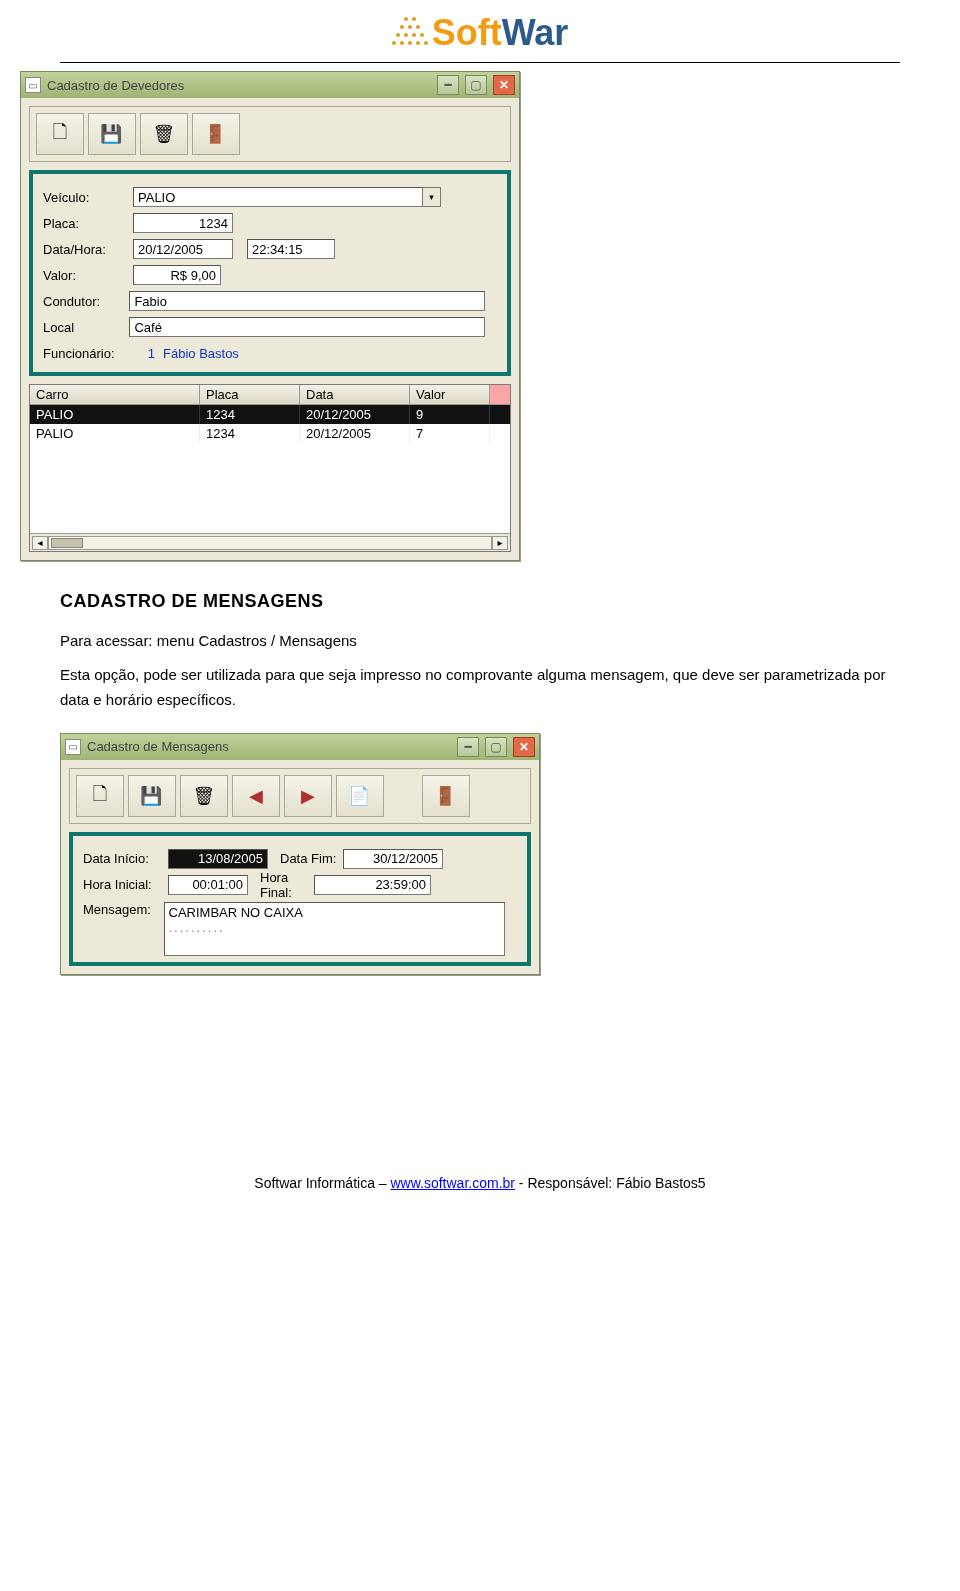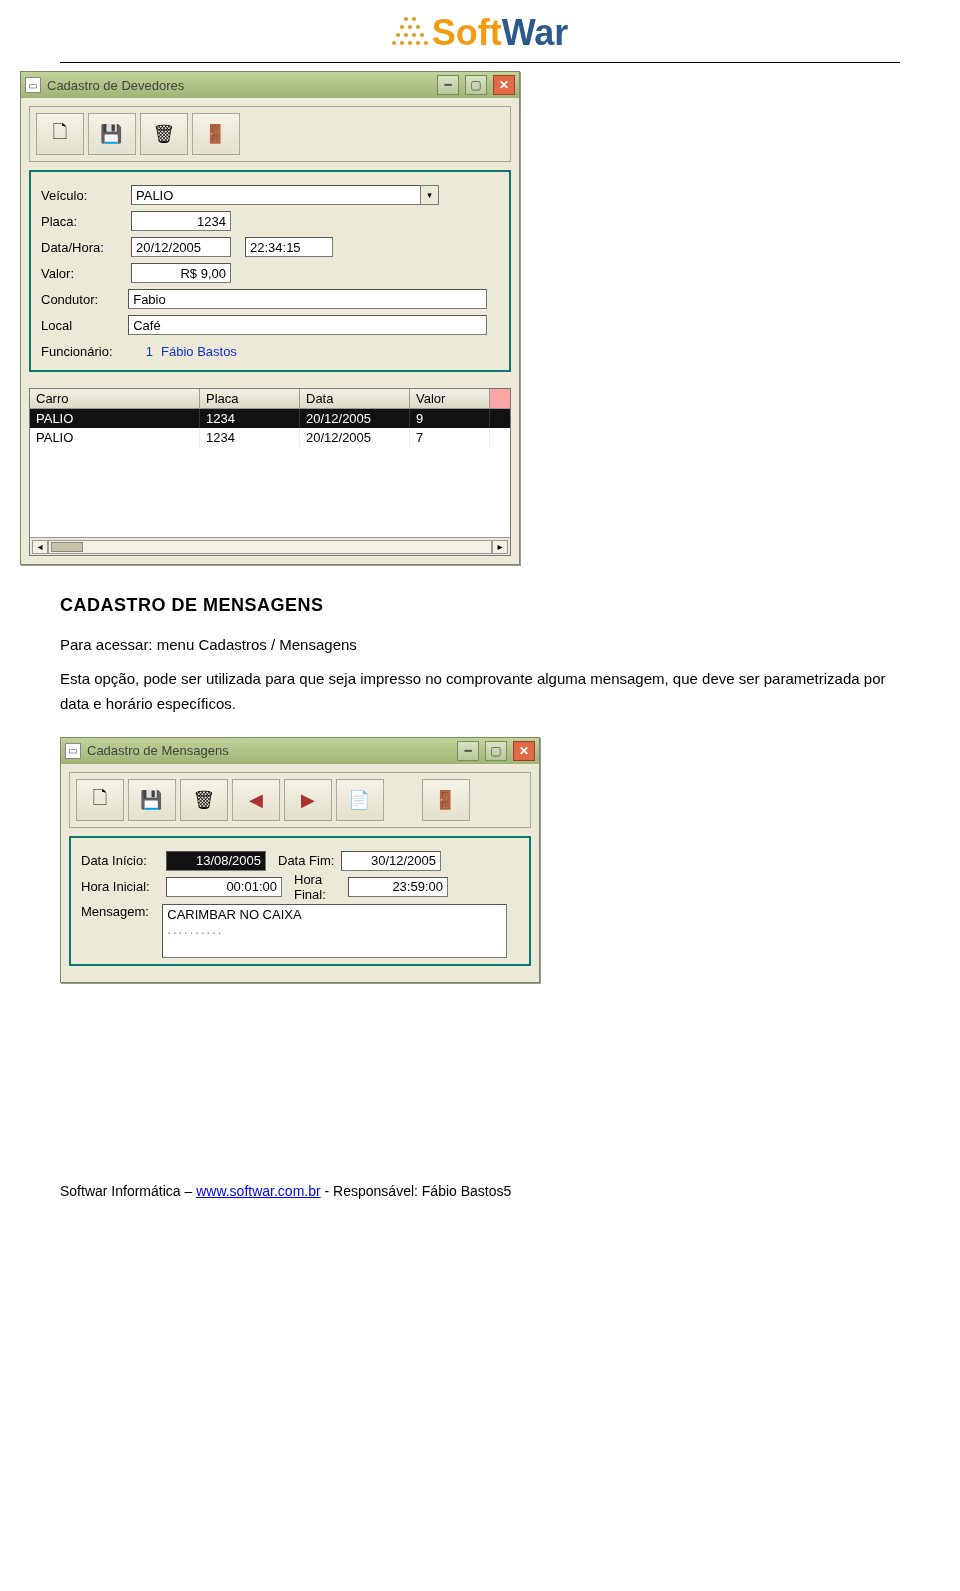--- a/index.html
+++ b/index.html
@@ -92,22 +92,22 @@
   }
   .tbtn {
     width: 48px; height: 42px;
     border: 1px solid #aca899;
     background: linear-gradient(#f5f3e8,#e3e0cd);
     display:flex;align-items:center;justify-content:center;
     font-size:18px;
   }
   
   .winbody {
-    border: 2px solid #0f766e;
-    margin: 0 8px 16px 8px;
+    border: 4px solid #0f766e;
+    margin: 0 8px 8px 8px;
     padding: 10px 22px 6px 10px;
     background:#ece9d8;
   }
   .row { display:flex; align-items:center; height: 26px; font-size:13px; }
   .row .lbl { width: 90px; }
   .txt {
     background:#fff;
     border:1px solid #7a7a7a;
     border-top-color:#555; border-left-color:#555;
     height:20px;
@@ -165,21 +165,21 @@
     border:1px solid #7a7a7a;
     border-top-color:#555;border-left-color:#555;
     font-size:13px;
     padding:2px 4px;
     min-height:54px;
   }
   
   .doc-footer {
     margin: 200px 60px 0 60px;
     display:flex;
-    justify-content:flex-start;
+    justify-content:center;
     font-size:14px;
   }
   .doc-footer a { color:#00f; text-decoration:underline; }
 </style>
 </head>
 <body>
 
 <div class="page">
 
   <div class="doc-header">
@@ -243,21 +243,21 @@
         <div class="txt r" style="width:100px">1234</div>
       </div>
       <div class="row">
         <span class="lbl">Data/Hora:</span>
         <div class="txt" style="width:100px">20/12/2005</div>
         <div style="width:14px"></div>
         <div class="txt" style="width:88px">22:34:15</div>
       </div>
       <div class="row">
         <span class="lbl">Valor:</span>
-        <div class="txt r" style="width:100px">R$ 9,00</div>
+        <div class="txt r" style="width:88px">R$ 9,00</div>
       </div>
       <div class="row">
         <span class="lbl">Condutor:</span>
         <div class="txt" style="width:370px">Fabio</div>
       </div>
       <div class="row">
         <span class="lbl">Local</span>
         <div class="txt" style="width:370px">Café</div>
       </div>
       <div class="row">
@@ -339,23 +339,23 @@
 
     <div class="winbody">
       <div class="row">
         <span class="lbl" style="width:85px">Data Início:</span>
         <div class="txt r" style="width:100px;background:#111;color:#fff">13/08/2005</div>
         <span class="lbl" style="width:75px;padding-left:12px">Data Fim:</span>
         <div class="txt r" style="width:100px">30/12/2005</div>
       </div>
       <div class="row">
         <span class="lbl" style="width:85px">Hora Inicial:</span>
-        <div class="txt r" style="width:116px">00:01:00</div>
+        <div class="txt r" style="width:80px">00:01:00</div>
         <span class="lbl" style="width:66px;padding-left:12px">Hora Final:</span>
-        <div class="txt r" style="width:100px">23:59:00</div>
+        <div class="txt r" style="width:117px">23:59:00</div>
       </div>
       <div class="row" style="align-items:flex-start;height:auto;margin-top:4px">
         <span class="lbl" style="width:85px">Mensagem:</span>
         <div class="txtarea" style="width:360px">
           <div>CARIMBAR NO CAIXA</div>
           <div style="letter-spacing:2px;color:#888">..........</div>
         </div>
       </div>
     </div>
   </div>

